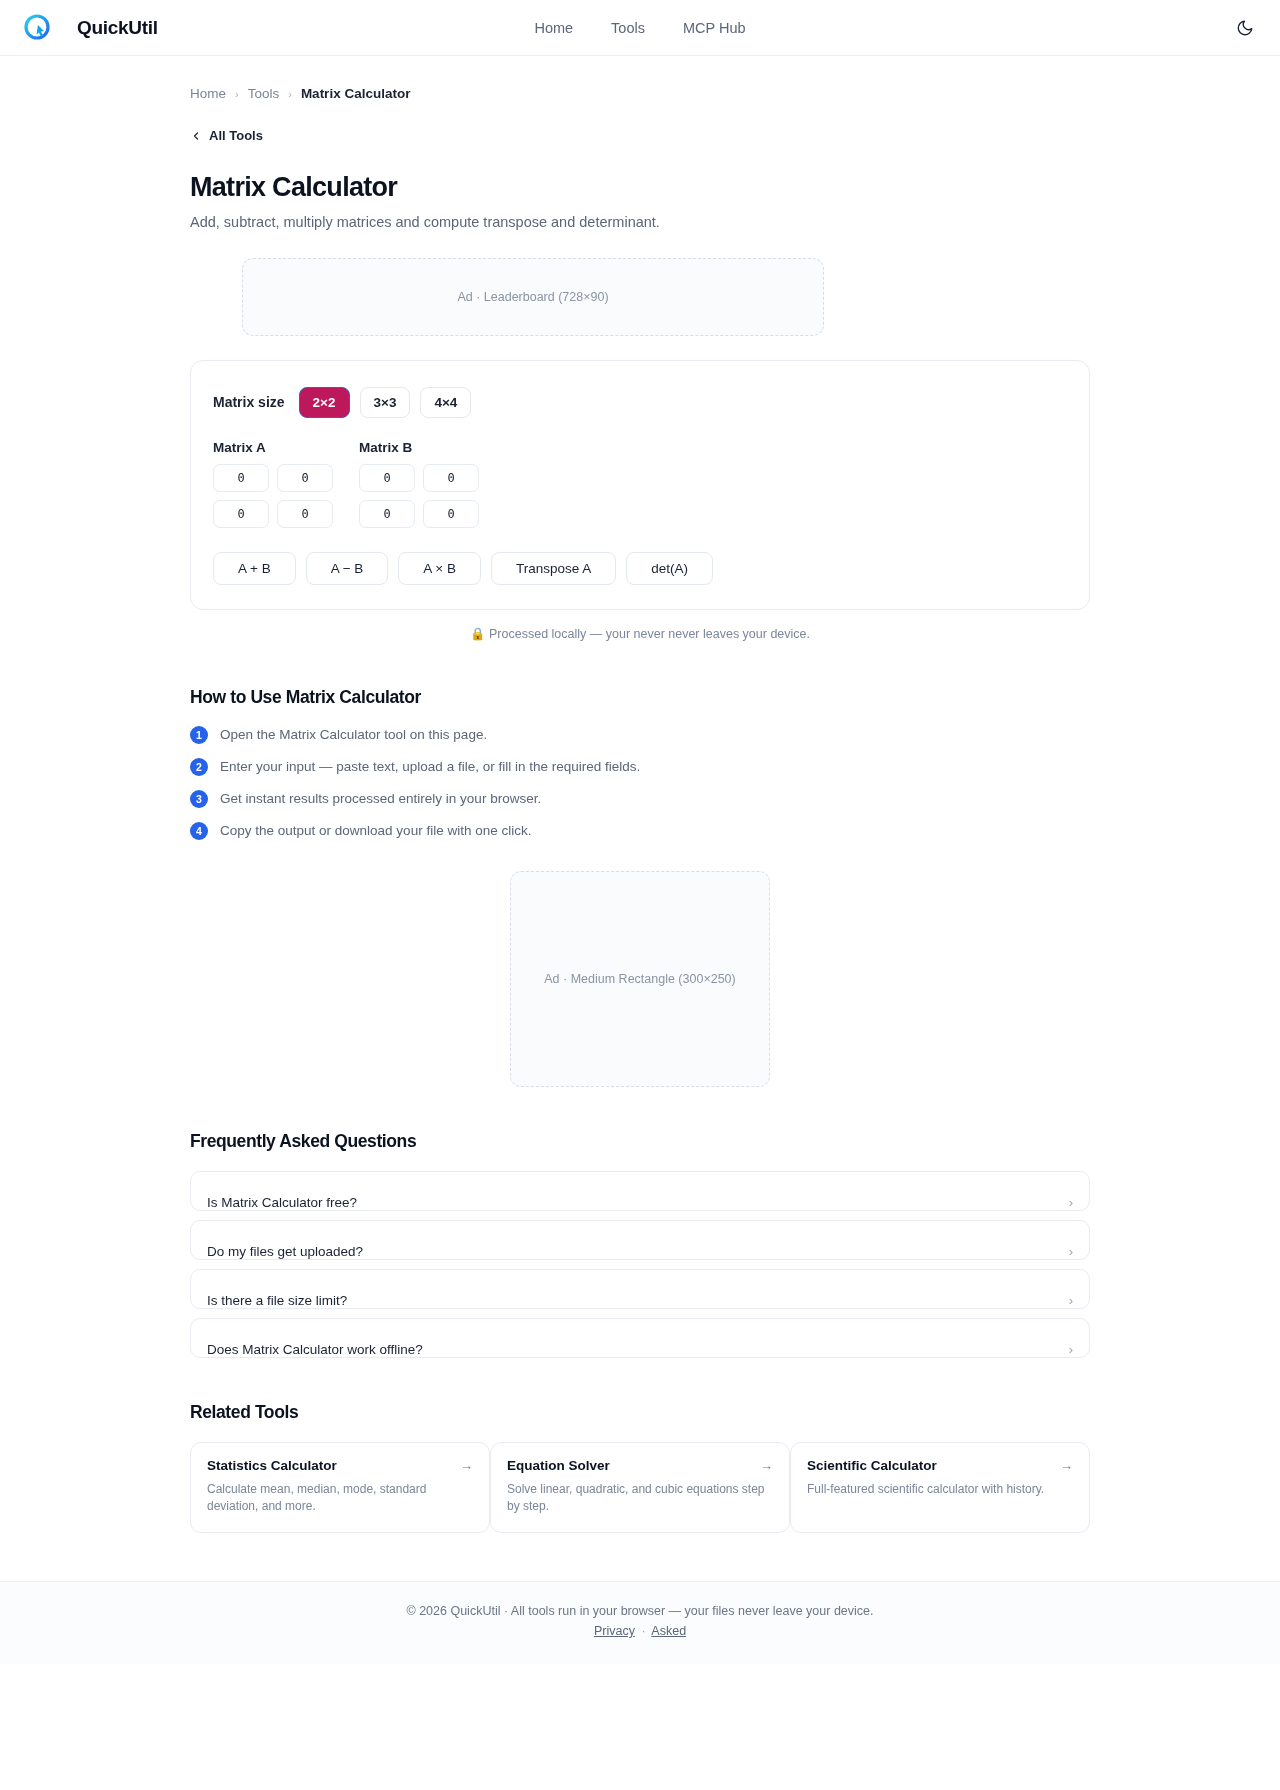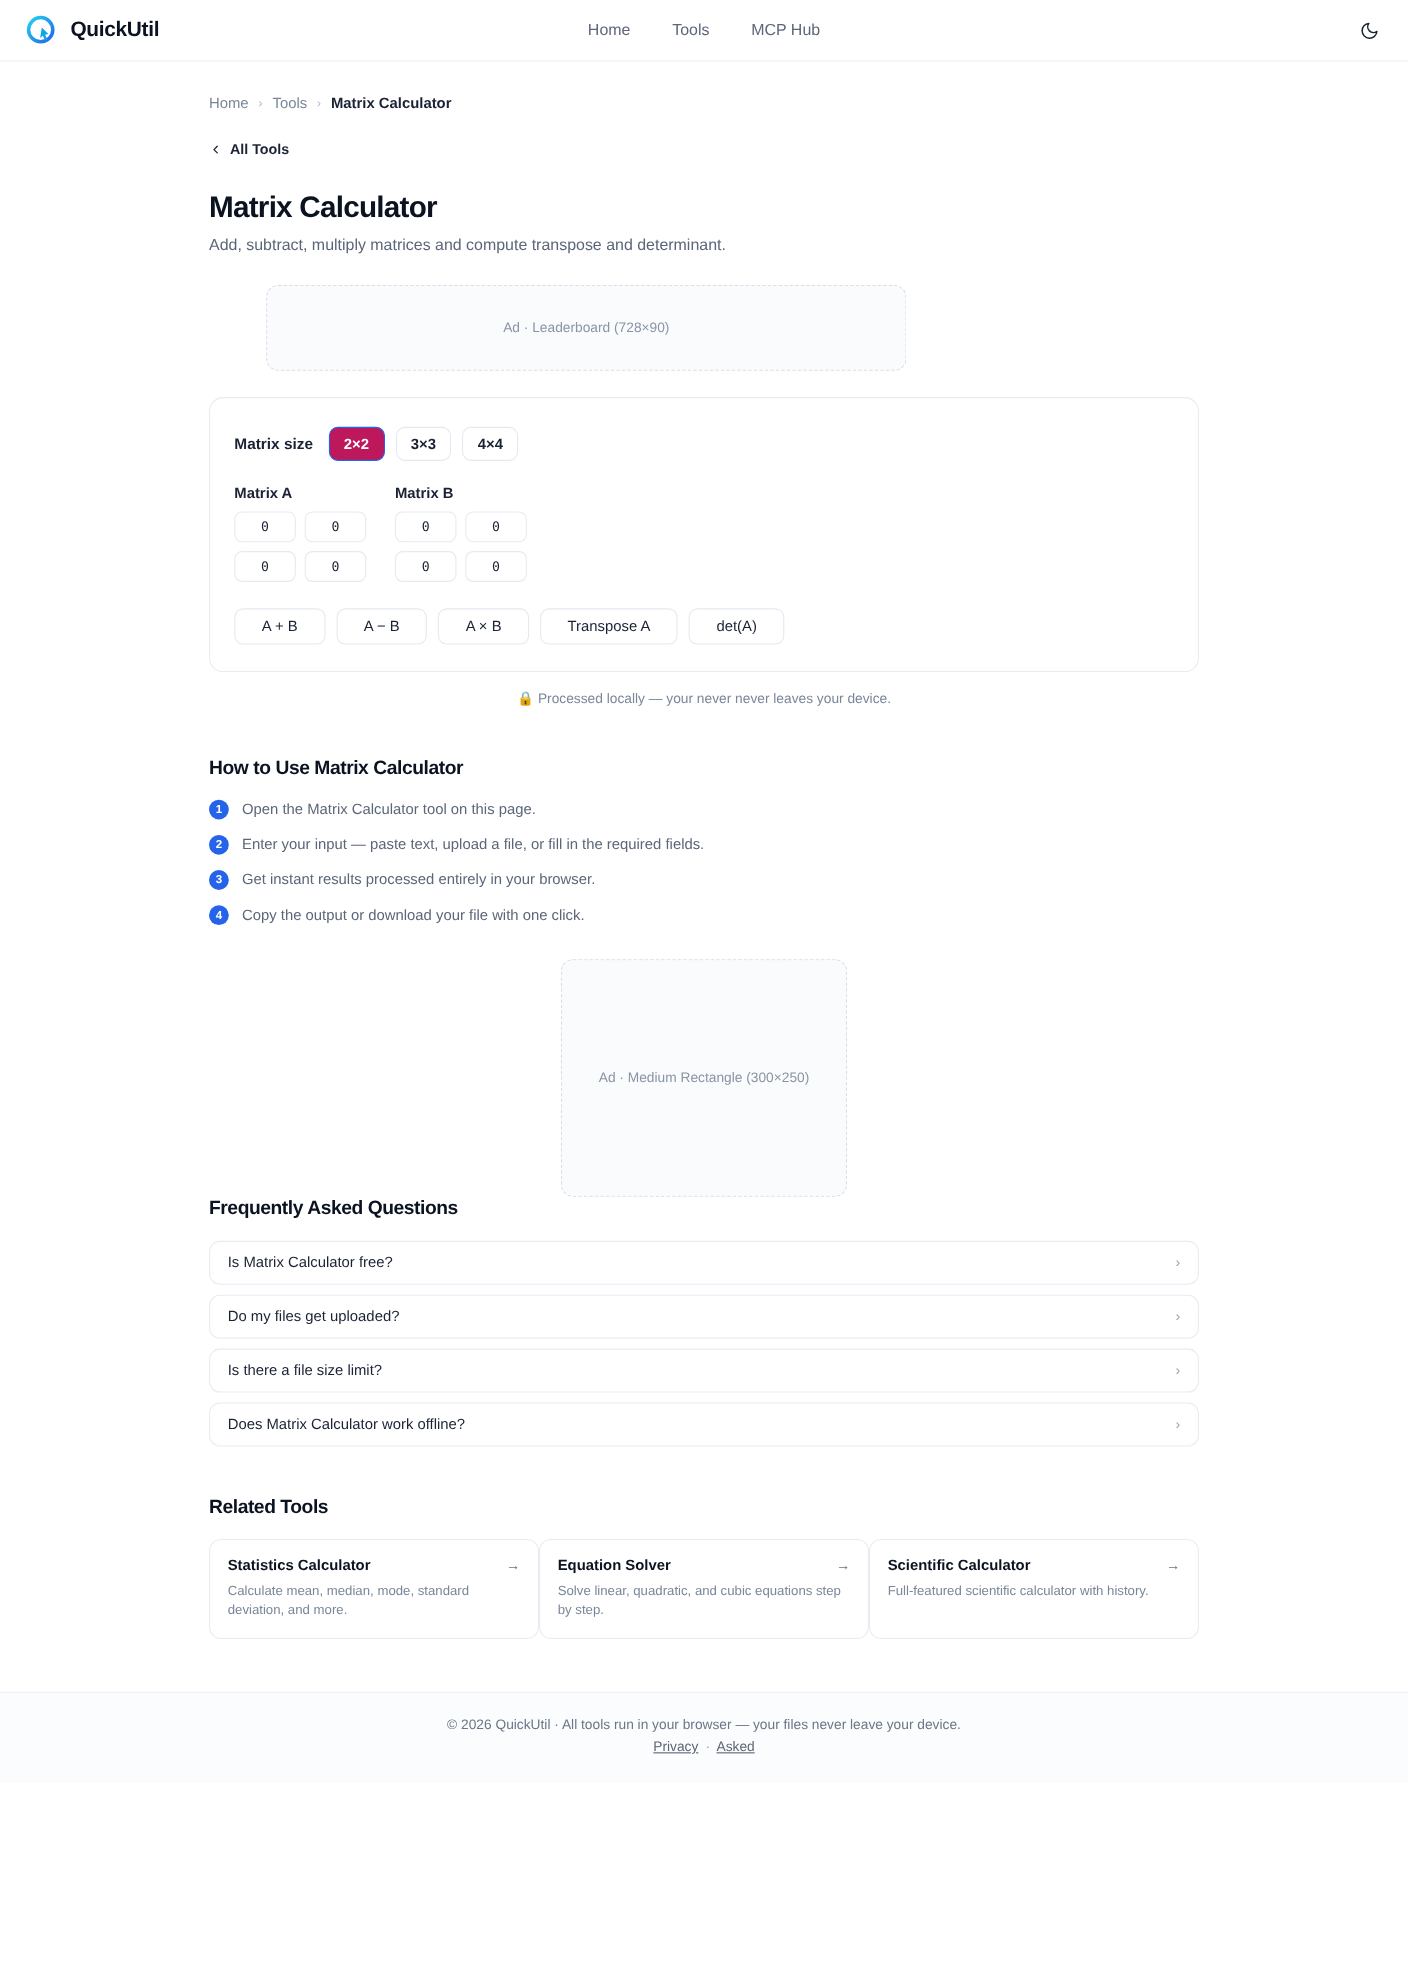--- a/index.html
+++ b/index.html
@@ -15,21 +15,21 @@
   
   .header {
     height: 56px;
     border-bottom: 1px solid #eceff3;
     display: flex;
     align-items: center;
     padding: 0 22px;
     background: #fff;
     position: relative;
   }
-  .brand { display: flex; align-items: center; gap: 10px; }
+  .brand { display: flex; align-items: center; gap: 23px; }
   .brand-logo { width: 32px; height: 32px; display: block; }
   .brand-name {
     font-size: 19px;
     font-weight: 700;
     letter-spacing: -0.3px;
     color: #0b1220;
   }
   .nav {
     position: absolute;
     left: 50%;
@@ -178,28 +178,28 @@
   .step { display: flex; align-items: center; gap: 12px; }
   .step-num {
     width: 18px; height: 18px; border-radius: 50%;
     background: #2563eb; color: #fff;
     font-size: 10.5px; font-weight: 700;
     display: flex; align-items: center; justify-content: center;
     flex: 0 0 18px;
   }
   .step-text { font-size: 13.5px; color: #5b6678; }
 
-  .faq { }
+  .faq { margin-top: 44px; }
   .faq-list { margin-top: 19px; display: flex; flex-direction: column; gap: 9px; }
   .faq-item {
     border: 1px solid #e8ecf2;
     border-radius: 10px;
     background: #fff;
     height: 40px;
-    display: flex; align-items: center; justify-content: space-between;
+    display: flex; align-items: flex-end; justify-content: space-between;
     padding: 0 16px;
     cursor: pointer;
   }
   .faq-q { font-size: 13.5px; color: #1a2234; }
   .chev { color: #9aa4b2; font-size: 13px; }
 
   .related { margin-top: 44px; padding-bottom: 48px; }
   .related-grid {
     margin-top: 19px;
     display: grid;

